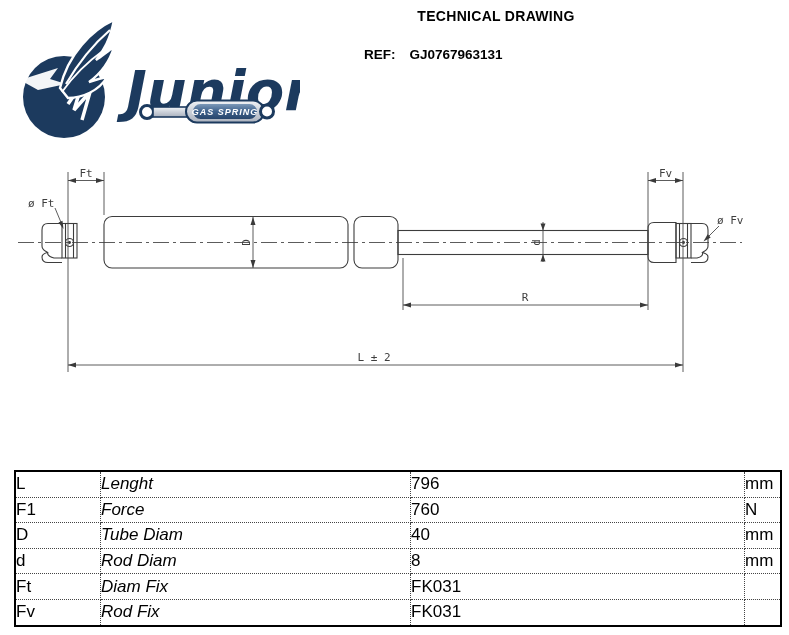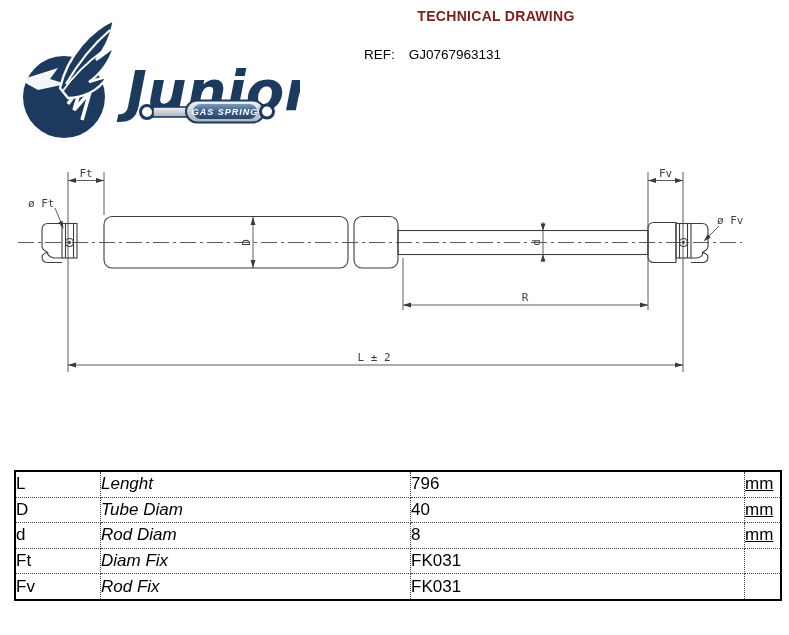--- a/index.html
+++ b/index.html
@@ -4,41 +4,41 @@
 <style>
   html,body{margin:0;padding:0;background:#fff;}
   .page{
     position:relative;width:789px;height:635px;background:#ffffff;
     font-family:"Liberation Sans",sans-serif;overflow:hidden;
   }
   
   .logo-svg{position:absolute;left:10px;top:18px;width:290px;height:130px;}
   .doc-title{
     position:absolute;left:396px;top:8px;width:200px;text-align:center;
-    font-size:14px;font-weight:bold;color:#7f1d1d;letter-spacing:.3px;
-  }
-  .ref-line{position:absolute;left:364px;top:47px;font-size:13.5px;font-weight:normal;color:#000;}
+    font-size:14px;font-weight:bold;color:#000000;letter-spacing:.3px;
+  }
+  .ref-line{position:absolute;left:364px;top:47px;font-size:13.5px;font-weight:bold;color:#000;}
   .ref-line .ref-value{margin-left:14px;}
   
   .drawing-svg{position:absolute;left:0;top:150px;width:789px;height:250px;}
   
   .spec-table-wrap{position:absolute;left:14px;top:470px;}
   table.spec{
     border-collapse:collapse;table-layout:fixed;width:763px;
     border:2px solid #000;background:#fff;
   }
   table.spec td{
     height:24.6px;padding:0;font-size:17px;color:#000;vertical-align:middle;
     overflow:hidden;white-space:nowrap;
   }
   table.spec tr:not(:last-child) td{border-bottom:1px dotted #444;}
   td.c-symbol{width:84px;padding-left:5px;border-right:1px dotted #444;}
   td.c-name{width:309px;padding-left:7px;border-right:1px dotted #444;font-style:italic;}
   td.c-value{width:333px;padding-right:7px;border-right:1px dotted #444;}
-  td.c-unit{width:35px;padding-left:3px;font-size:13px;text-decoration:underline;}
+  td.c-unit{width:35px;padding-left:3px;font-size:13px;}
 </style>
 </head>
 <body>
 
 <div class="page">
 
   <svg class="logo-svg" viewBox="0 0 290 130" xmlns="http://www.w3.org/2000/svg">
     <defs>
       <linearGradient id="metal" x1="0" y1="0" x2="0" y2="1">
         <stop offset="0" stop-color="#f2f4f7"></stop>
@@ -167,20 +167,26 @@
   <div class="spec-table-wrap">
     <table class="spec">
       <tbody>
         <tr>
           <td class="c-symbol">L</td>
           <td class="c-name">Lenght</td>
           <td class="c-value">796</td>
           <td class="c-unit">mm</td>
         </tr>
         <tr>
+          <td class="c-symbol">F1</td>
+          <td class="c-name">Force</td>
+          <td class="c-value">760</td>
+          <td class="c-unit">N</td>
+        </tr>
+        <tr>
           <td class="c-symbol">D</td>
           <td class="c-name">Tube Diam</td>
           <td class="c-value">40</td>
           <td class="c-unit">mm</td>
         </tr>
         <tr>
           <td class="c-symbol">d</td>
           <td class="c-name">Rod Diam</td>
           <td class="c-value">8</td>
           <td class="c-unit">mm</td>

